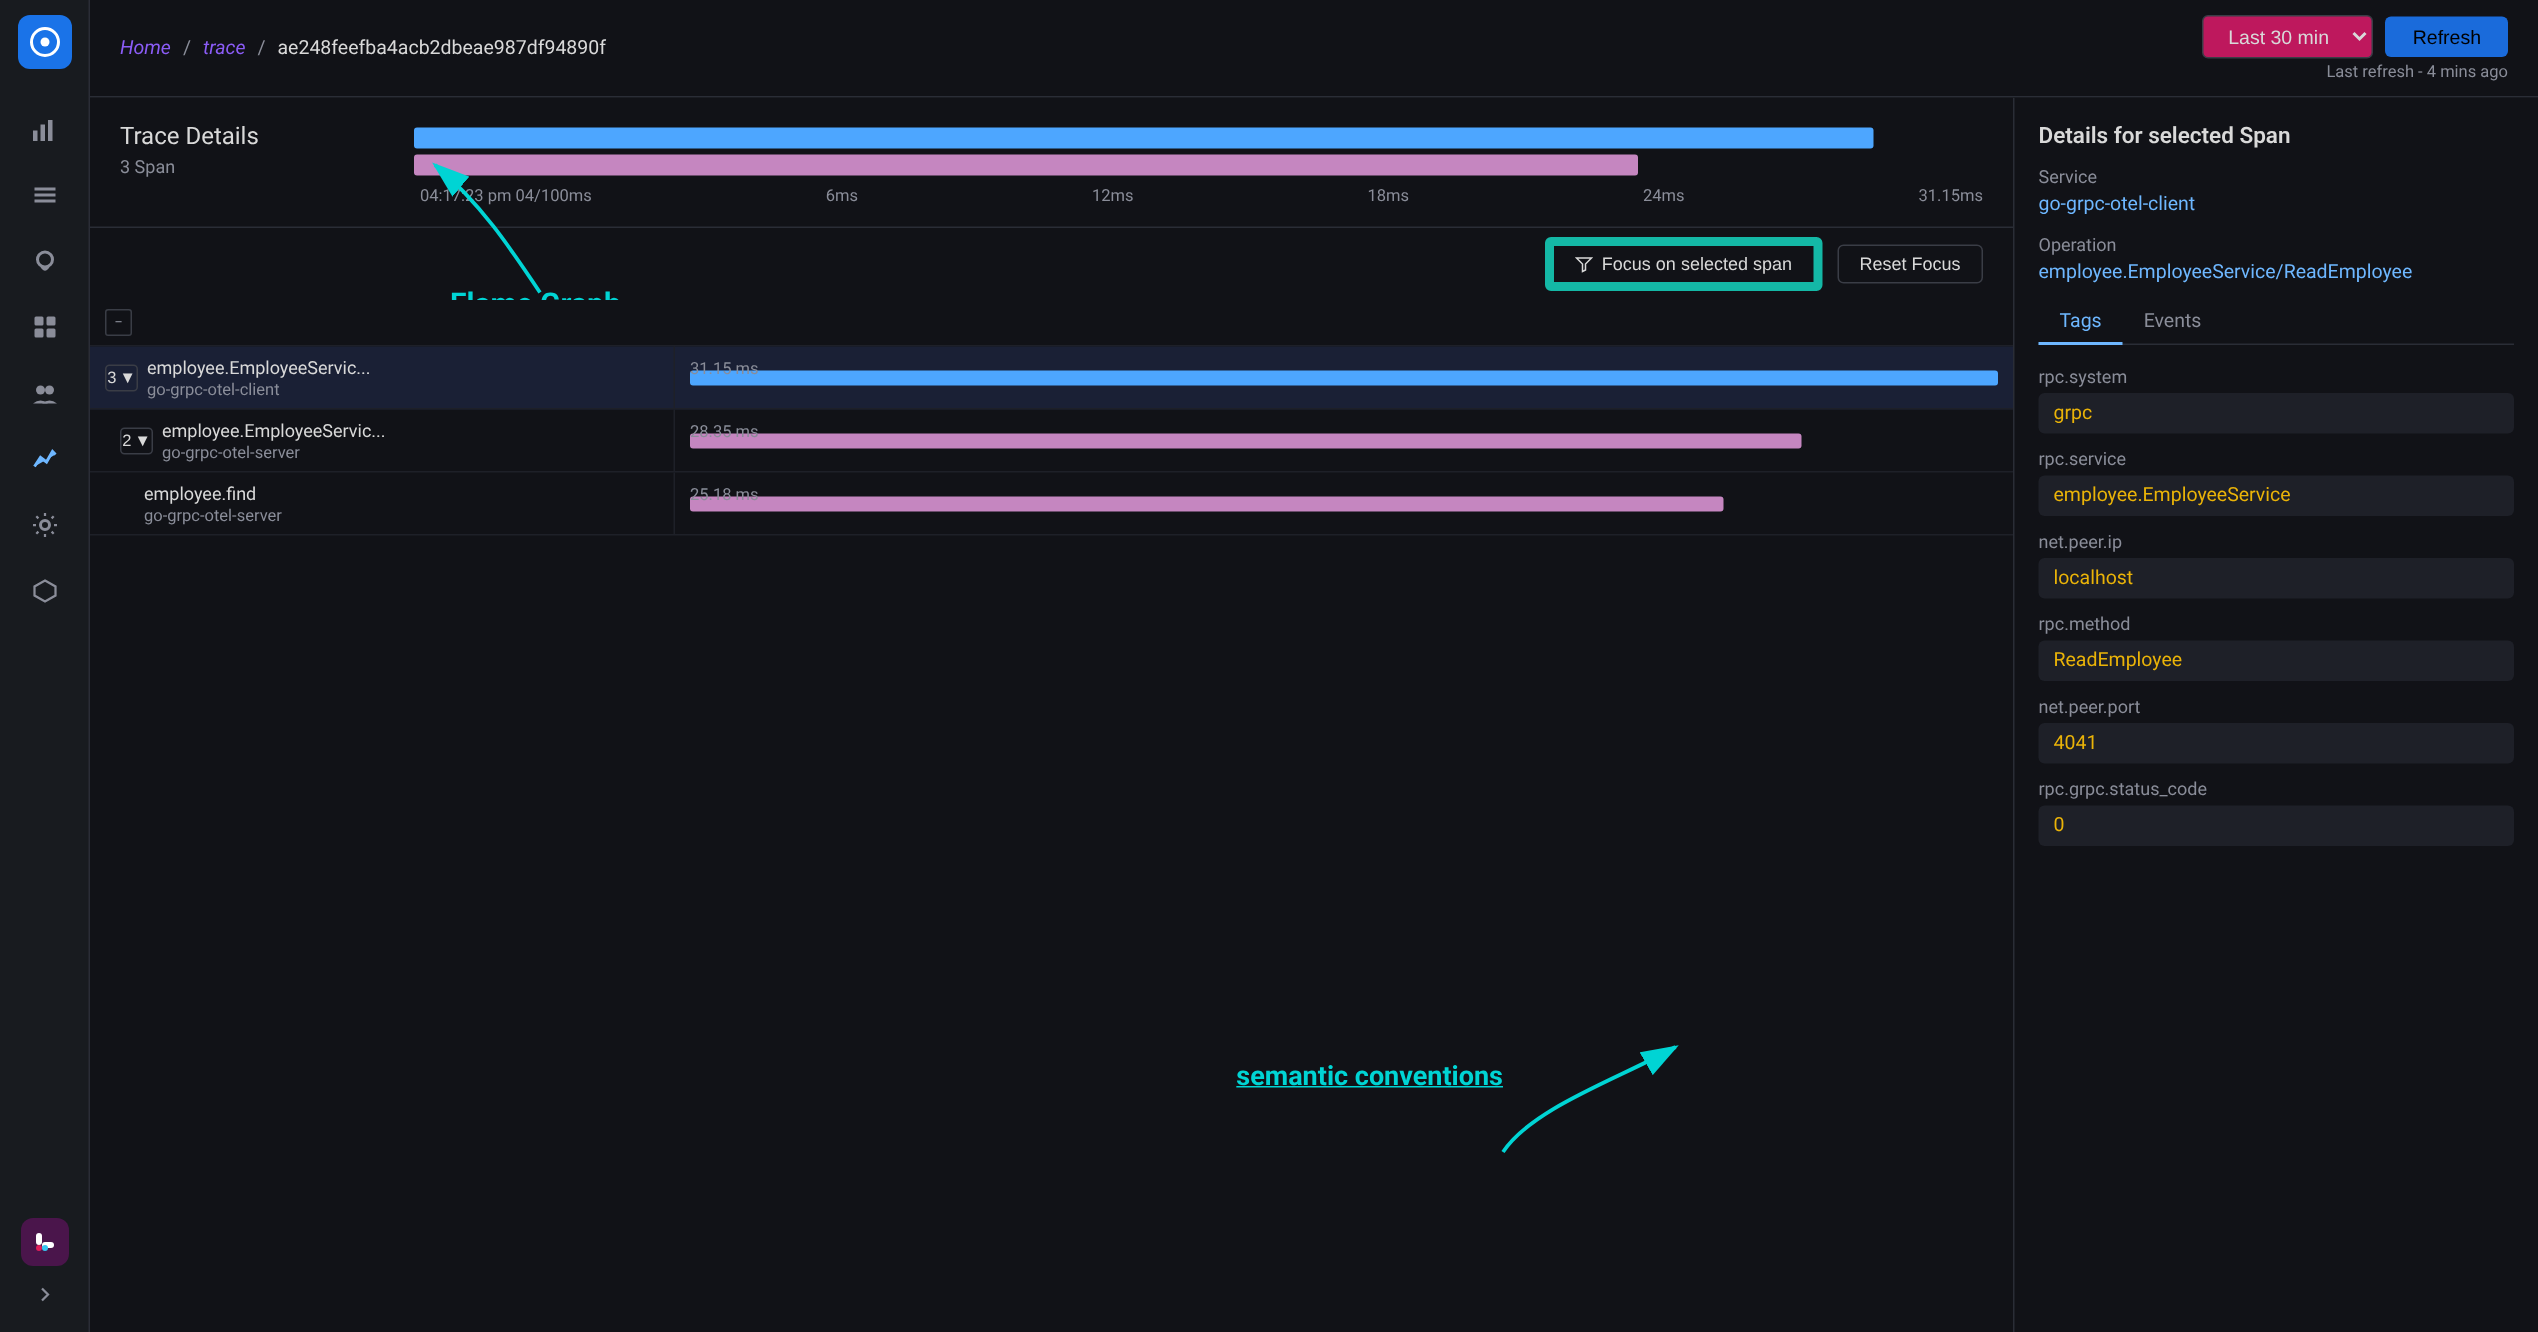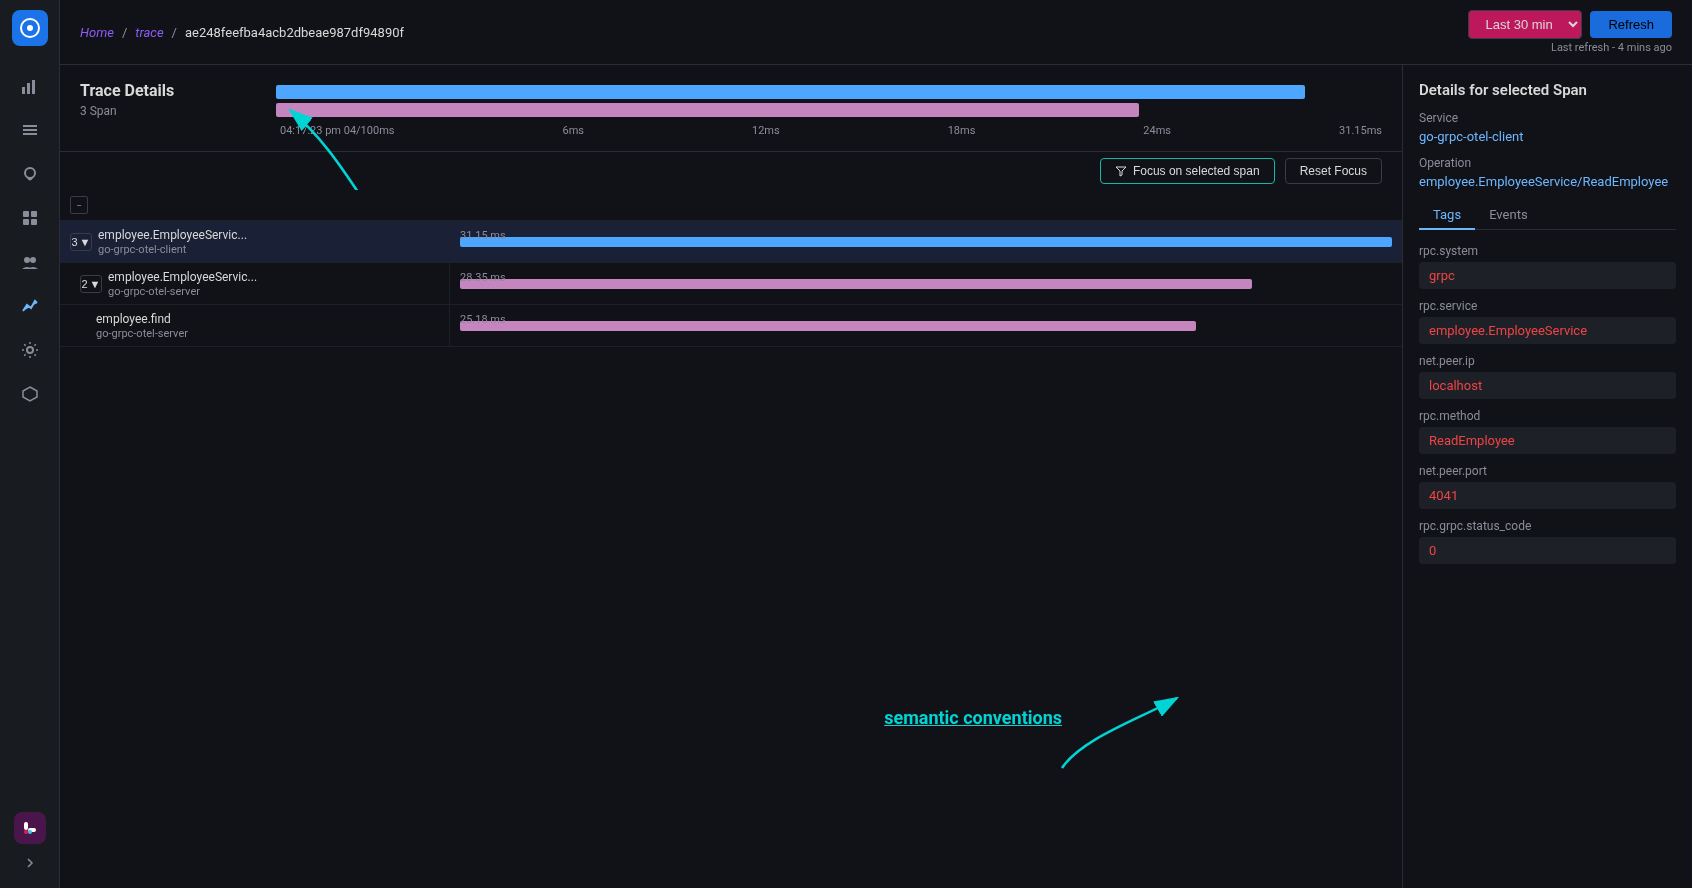--- a/index.html
+++ b/index.html
@@ -156,21 +156,21 @@
       background: #111217;
       padding: 16px 20px 8px 20px;
       position: relative;
       border-bottom: 1px solid #2a2d36;
     }
     .trace-title-block {
       min-width: 180px;
     }
     .trace-title {
       font-size: 16px;
-      font-weight: 700;
+      font-weight: 400;
       color: #d9d9d9;
       margin-bottom: 4px;
     }
     .trace-span-count {
       color: #8a8d99;
       font-size: 12px;
     }
     .flame-bars {
       flex: 1;
       display: flex;
@@ -217,21 +217,21 @@
     
     .focus-controls {
       display: flex;
       align-items: center;
       justify-content: flex-end;
       gap: 10px;
       padding: 6px 20px;
     }
     .focus-btn {
       background: transparent;
-      border: 1px solid #14b8a6;
+      border: 6px solid #14b8a6;
       color: #d9d9d9;
       padding: 5px 14px;
       border-radius: 4px;
       font-size: 12px;
       cursor: pointer;
       display: flex;
       align-items: center;
       gap: 6px;
     }
     .reset-focus-btn {
@@ -337,21 +337,21 @@
       justify-content: center;
       color: #8a8d99;
       font-size: 10px;
       cursor: pointer;
       flex-shrink: 0;
       margin-right: 6px;
     }
 
     
     .right-panel {
-      width: 290px;
+      width: 350px;
       background: #111217;
       border-left: 1px solid #2a2d36;
       flex-shrink: 0;
       overflow-y: auto;
       padding: 16px;
     }
     .panel-title {
       font-size: 15px;
       font-weight: 600;
       color: #d9d9d9;
@@ -391,21 +391,21 @@
     .tag-row {
       margin-bottom: 10px;
     }
     .tag-label {
       font-size: 12px;
       color: #8a8d99;
       margin-bottom: 4px;
     }
     .tag-value {
       background: #1e2028;
-      color: #ef4444;
+      color: #eab308;
       font-size: 13px;
       padding: 6px 10px;
       border-radius: 4px;
       width: 100%;
       border: none;
     }
 
     
     .arrow-svg {
       position: absolute;

